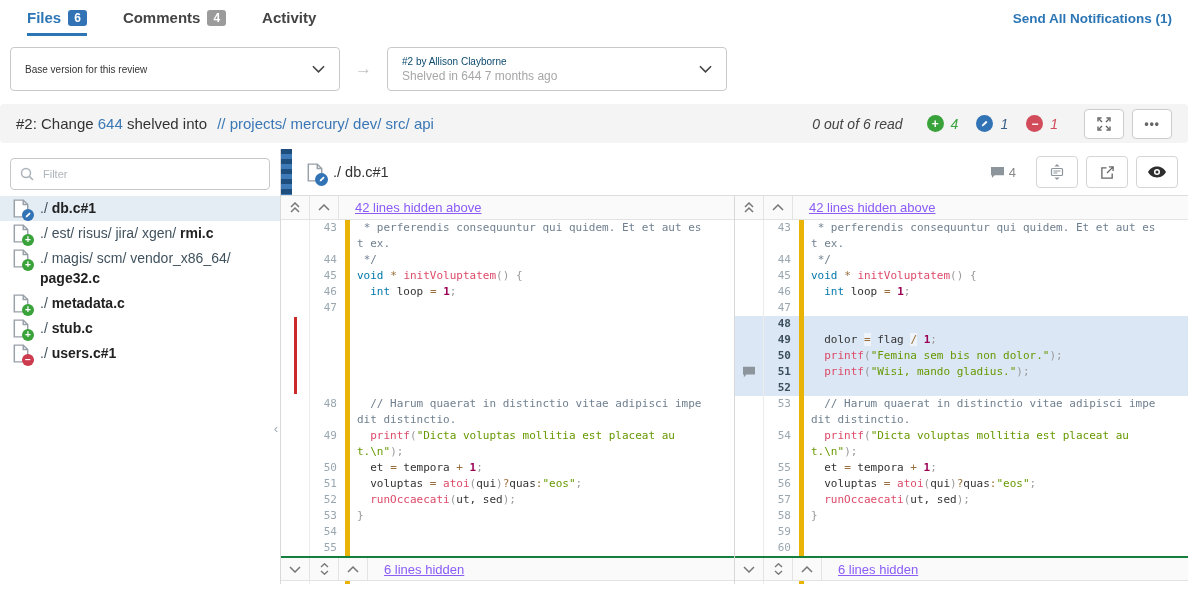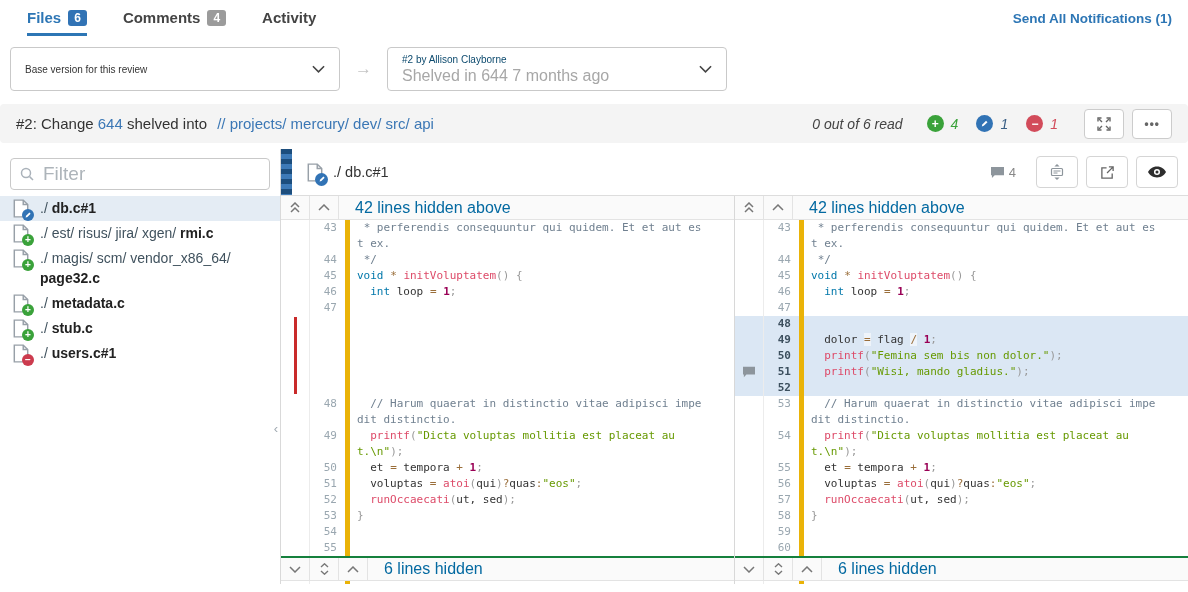--- a/index.html
+++ b/index.html
@@ -19,21 +19,21 @@
   
   .version-row { display:flex; align-items:center; margin:11px 0 0 10px; }
   .select { border:1px solid #c9c9c9; border-radius:4px; background:#fff; height:42px;
     display:flex; align-items:center; padding:0 14px; cursor:pointer; }
   .select-base { width:300px; }
   .select-base .sel-label { font-size:10px; color:#333; }
   .sel-chev { margin-left:auto; }
   .arrow-sep { margin:0 15px; color:#c4c4c4; font-size:17px; }
   .select-target { width:310px; }
   .t1 { font-size:10px; color:#0c4a6e; }
-  .t2 { font-size:16px; color:#a7a7a7; margin-top:2px; }
+  .t2 { font-size:12px; color:#a7a7a7; margin-top:2px; }
 
   
   .review-header { margin-top:13px; background:#f4f4f4; border-radius:4px; height:39px;
     display:flex; align-items:center; padding:0 16px; font-size:15px; }
   .rh-link { color:#3b77b5; cursor:pointer; }
   .rh-path { color:#3b77b5; margin-left:6px; cursor:pointer; }
   .rh-right { margin-left:auto; display:flex; align-items:center;font-style:italic; }
   .read-status { font-size:14px; color:#444; margin-right:24px; }
   .stat { display:flex; align-items:center; margin-right:18px; }
   .stat-circle { width:17px; height:17px; border-radius:50%; color:#fff; display:flex;
@@ -45,21 +45,21 @@
     display:flex; align-items:center; justify-content:center; cursor:pointer; margin-left:8px; }
   .dots { color:#666; font-size:12px; letter-spacing:1px; font-weight:700; }
 
   
   .main { display:flex; margin-top:6px; height:435px; }
 
   
   .sidebar { width:280px; border-right:1px solid #d9d9d9; position:relative; flex:none; }
   .filter-wrap { margin:9px 10px 6px 10px; position:relative; }
   .filter-input { width:100%; box-sizing:border-box; height:32px; border:1px solid #c9c9c9;
-    border-radius:4px; padding:0 10px 0 32px; font-size:19px; color:#333; outline:none;
+    border-radius:4px; padding:0 10px 0 32px; font-size:11px; color:#333; outline:none;
     font-family:"Liberation Sans",sans-serif; }
   .filter-input::placeholder { color:#adb4ba; }
   .search-ic { position:absolute; left:10px; top:9px; }
   .file-list { list-style:none; font-size:14px; }
   .file-item { display:flex; align-items:flex-start; padding:2px 8px 3px 13px; line-height:20px; cursor:pointer; }
   .file-item.selected { background:#e4ecf4; }
   .ficon { position:relative; width:16px; height:19px; margin:1px 11px 0 0; flex:none; }
   .fbadge { position:absolute; right:-5px; bottom:-3px; width:12px; height:12px; border-radius:50%;
     color:#fff; font-size:10px; line-height:12px; text-align:center; font-weight:700; }
   .fb-add { background:#3aa23a; } .fb-del { background:#cc3b4e; } .fb-edit { background:#3173b5; display:flex; align-items:center; justify-content:center; }
@@ -77,21 +77,21 @@
   .fh-comments { display:flex; align-items:center; color:#888; font-size:13px; margin-right:12px; }
   .fh-comments span { margin-left:4px; }
   .fh-btn { width:40px; height:30px; border:1px solid #d5d5d5; border-radius:4px; background:#fff;
     display:flex; align-items:center; justify-content:center; cursor:pointer; margin-left:8px; }
 
   
   .panes { flex:1; display:flex; min-height:0; font-family:"DejaVu Sans Mono",monospace; }
   .pane { width:454px; flex:none; border-right:1px solid #d8d8d8; display:flex; flex-direction:column; box-sizing:border-box; overflow:hidden; }
   .pane-right { width:453px; border-right:none; }
   .hidden-row { height:23px; flex:none; background:#fafafa; border-bottom:1px solid #e3e3e3;
-    display:flex; align-items:stretch; color:#0369a1; font-family:"Liberation Sans",sans-serif; font-size:16px; }
+    display:flex; align-items:stretch; color:#8b5cf6; font-family:"Liberation Sans",sans-serif; font-size:13px;text-decoration:underline; }
   .pane-footer { border-bottom:1px solid #e3e3e3; border-top:2px solid #15803d; height:22px; }
   .hr-cell { width:28px; flex:none; border-right:1px solid #e3e3e3; display:flex; align-items:center; justify-content:center; cursor:pointer; }
   .hr-label { align-self:center; margin-left:16px; }
   .crow { display:flex; min-height:16px; line-height:16px; font-size:11px; position:relative; align-items:stretch; }
   .crow.add { background:#dbe7f4; }
   .cg { flex:0 0 28px; border-right:1px solid #ececec; display:flex; justify-content:center; }
   .cn { flex:0 0 40px; border-right:5px solid #eab308; box-sizing:border-box; text-align:right;
     padding-right:8px; color:#9aa7b0; }
   .crow.add .cn { color:#3c4f5e; font-weight:700; }
   .cc { flex:0 0 357px; box-sizing:border-box; padding-left:7px; padding-right:4px;

